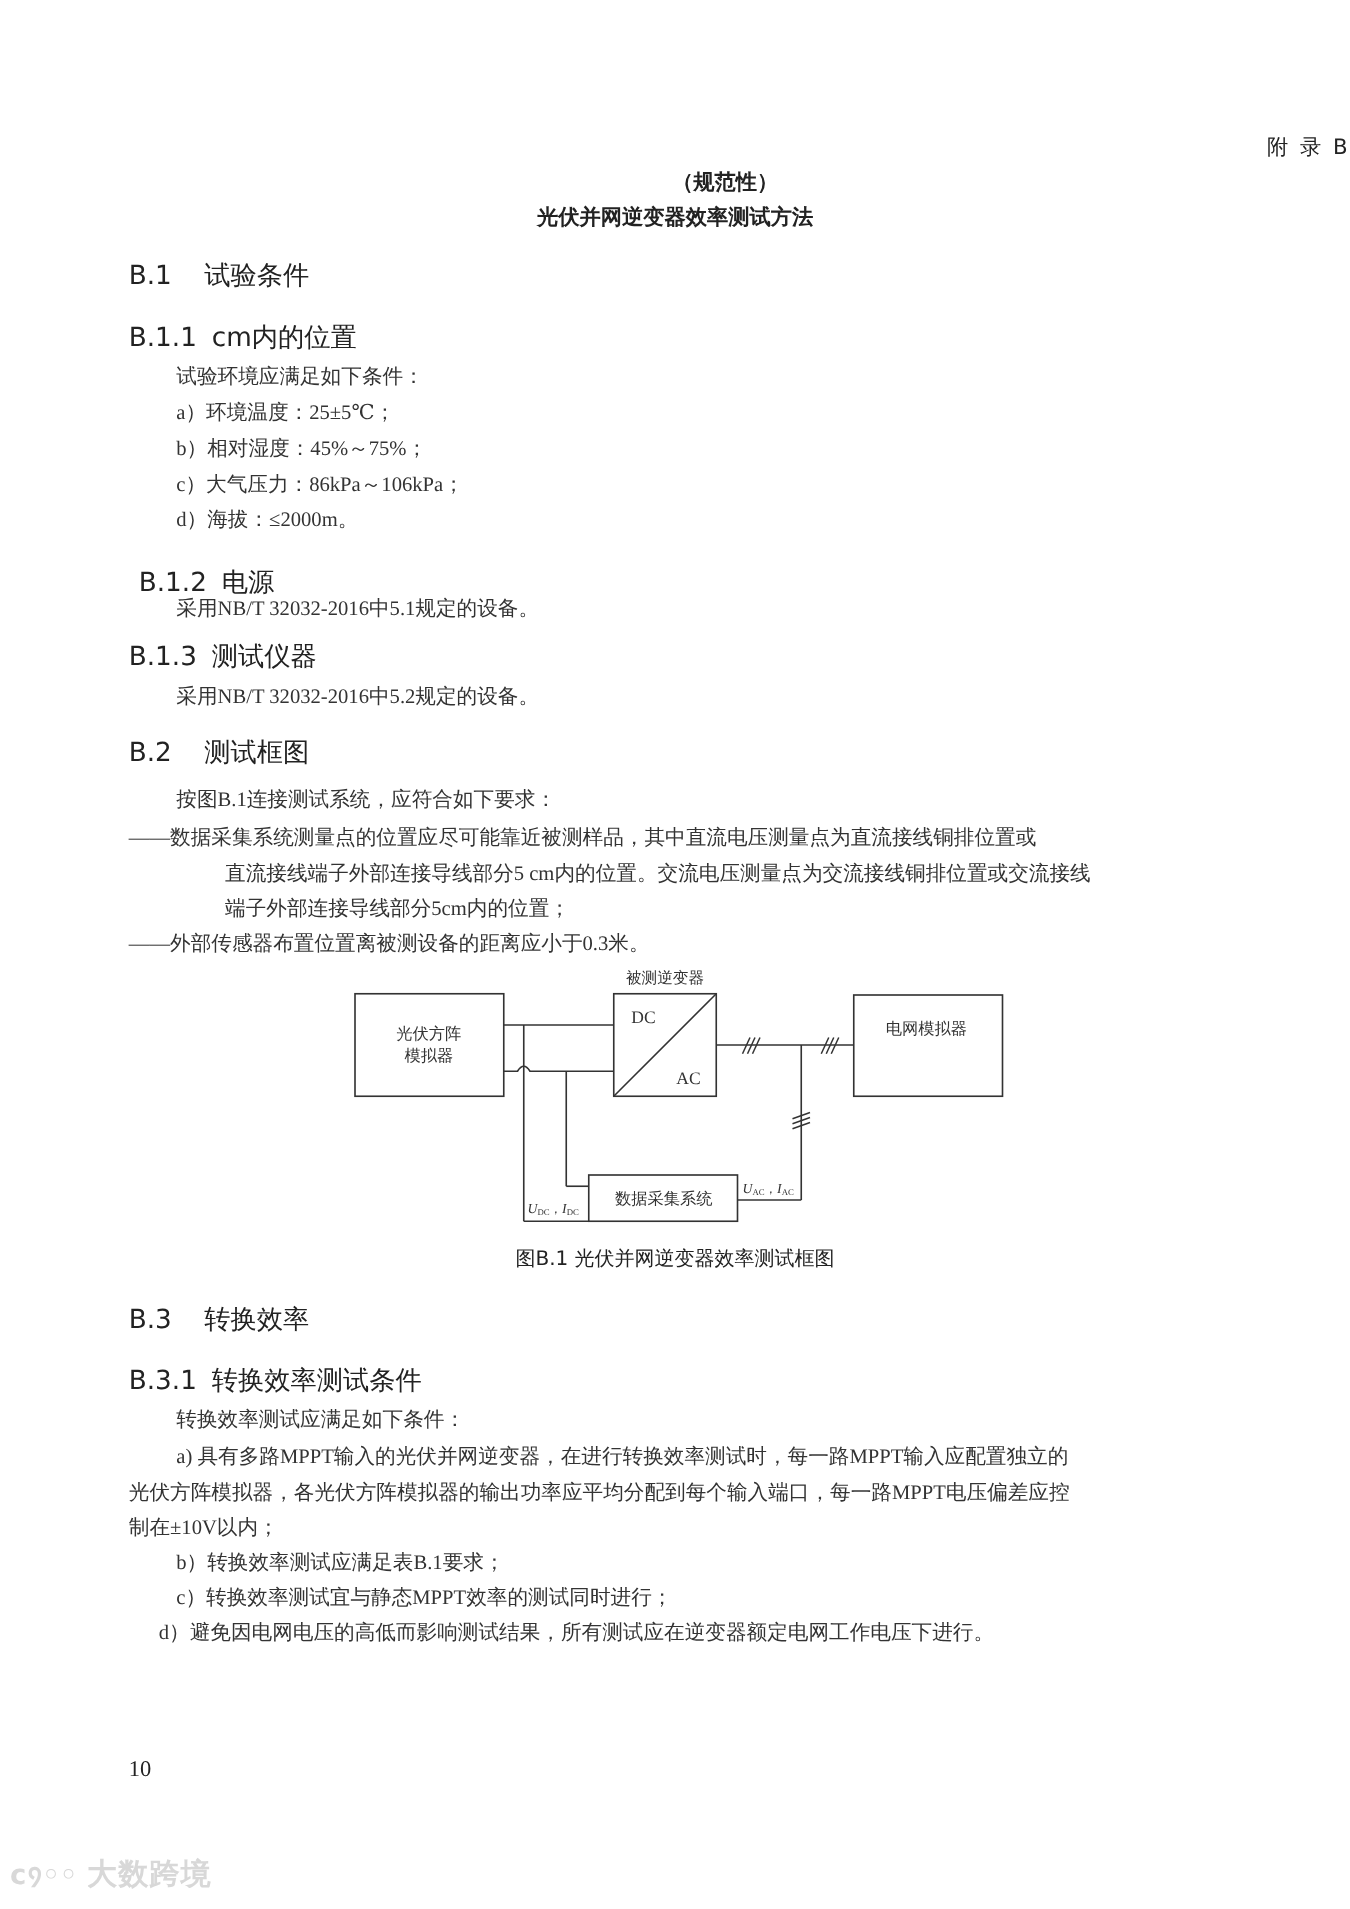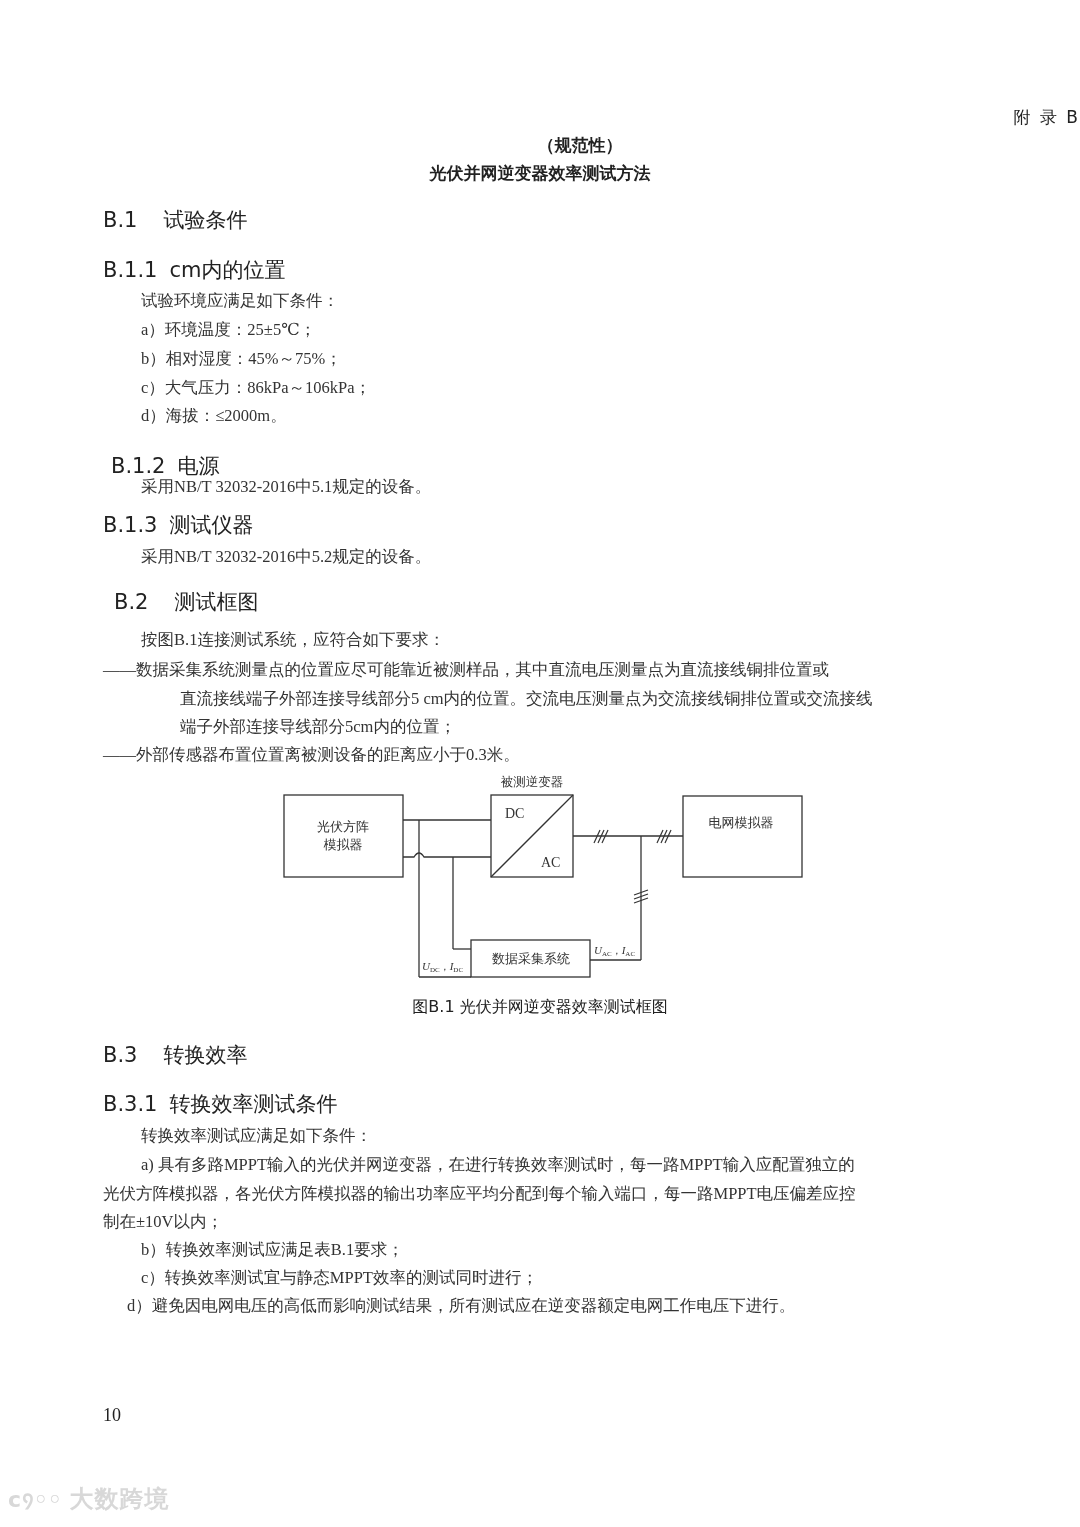--- a/index.html
+++ b/index.html
@@ -41,21 +41,21 @@
 <div class="abs sans h" style="left:111px; top:440px;margin-top:12px;">
   <span class="num">B.1.2</span><span>电源</span>
 </div>
 <div class="abs serif p" style="left:141px; top:476px;text-align:center;">采用NB/T 32032-2016中5.1规定的设备。</div>
 
 <div class="abs sans h" style="left:103px; top:511px;">
   <span class="num">B.1.3</span><span>测试仪器</span>
 </div>
 <div class="abs serif p" style="left:141px; top:546px;">采用NB/T 32032-2016中5.2规定的设备。</div>
 
-<div class="abs sans h" style="left:103px; top:588px;margin-left:11px;">
+<div class="abs sans h" style="left:103px; top:588px;">
   <span class="num" style="margin-right:26px;">B.2</span><span>测试框图</span>
 </div>
 <div class="abs serif p" style="left:141px; top:629px;">按图B.1连接测试系统，应符合如下要求：</div>
 <div class="abs serif p" style="left:103px; top:659px;">——数据采集系统测量点的位置应尽可能靠近被测样品，其中直流电压测量点为直流接线铜排位置或</div>
 <div class="abs serif p" style="left:180px; top:688px;">直流接线端子外部连接导线部分5 cm内的位置。交流电压测量点为交流接线铜排位置或交流接线</div>
 <div class="abs serif p" style="left:180px; top:716px;">端子外部连接导线部分5cm内的位置；</div>
 <div class="abs serif p" style="left:103px; top:744px;">——外部传感器布置位置离被测设备的距离应小于0.3米。</div>
 
 <svg class="abs" style="left:0; top:0;" width="1080" height="1000">
   <g stroke="#333" stroke-width="1.3" fill="none">

